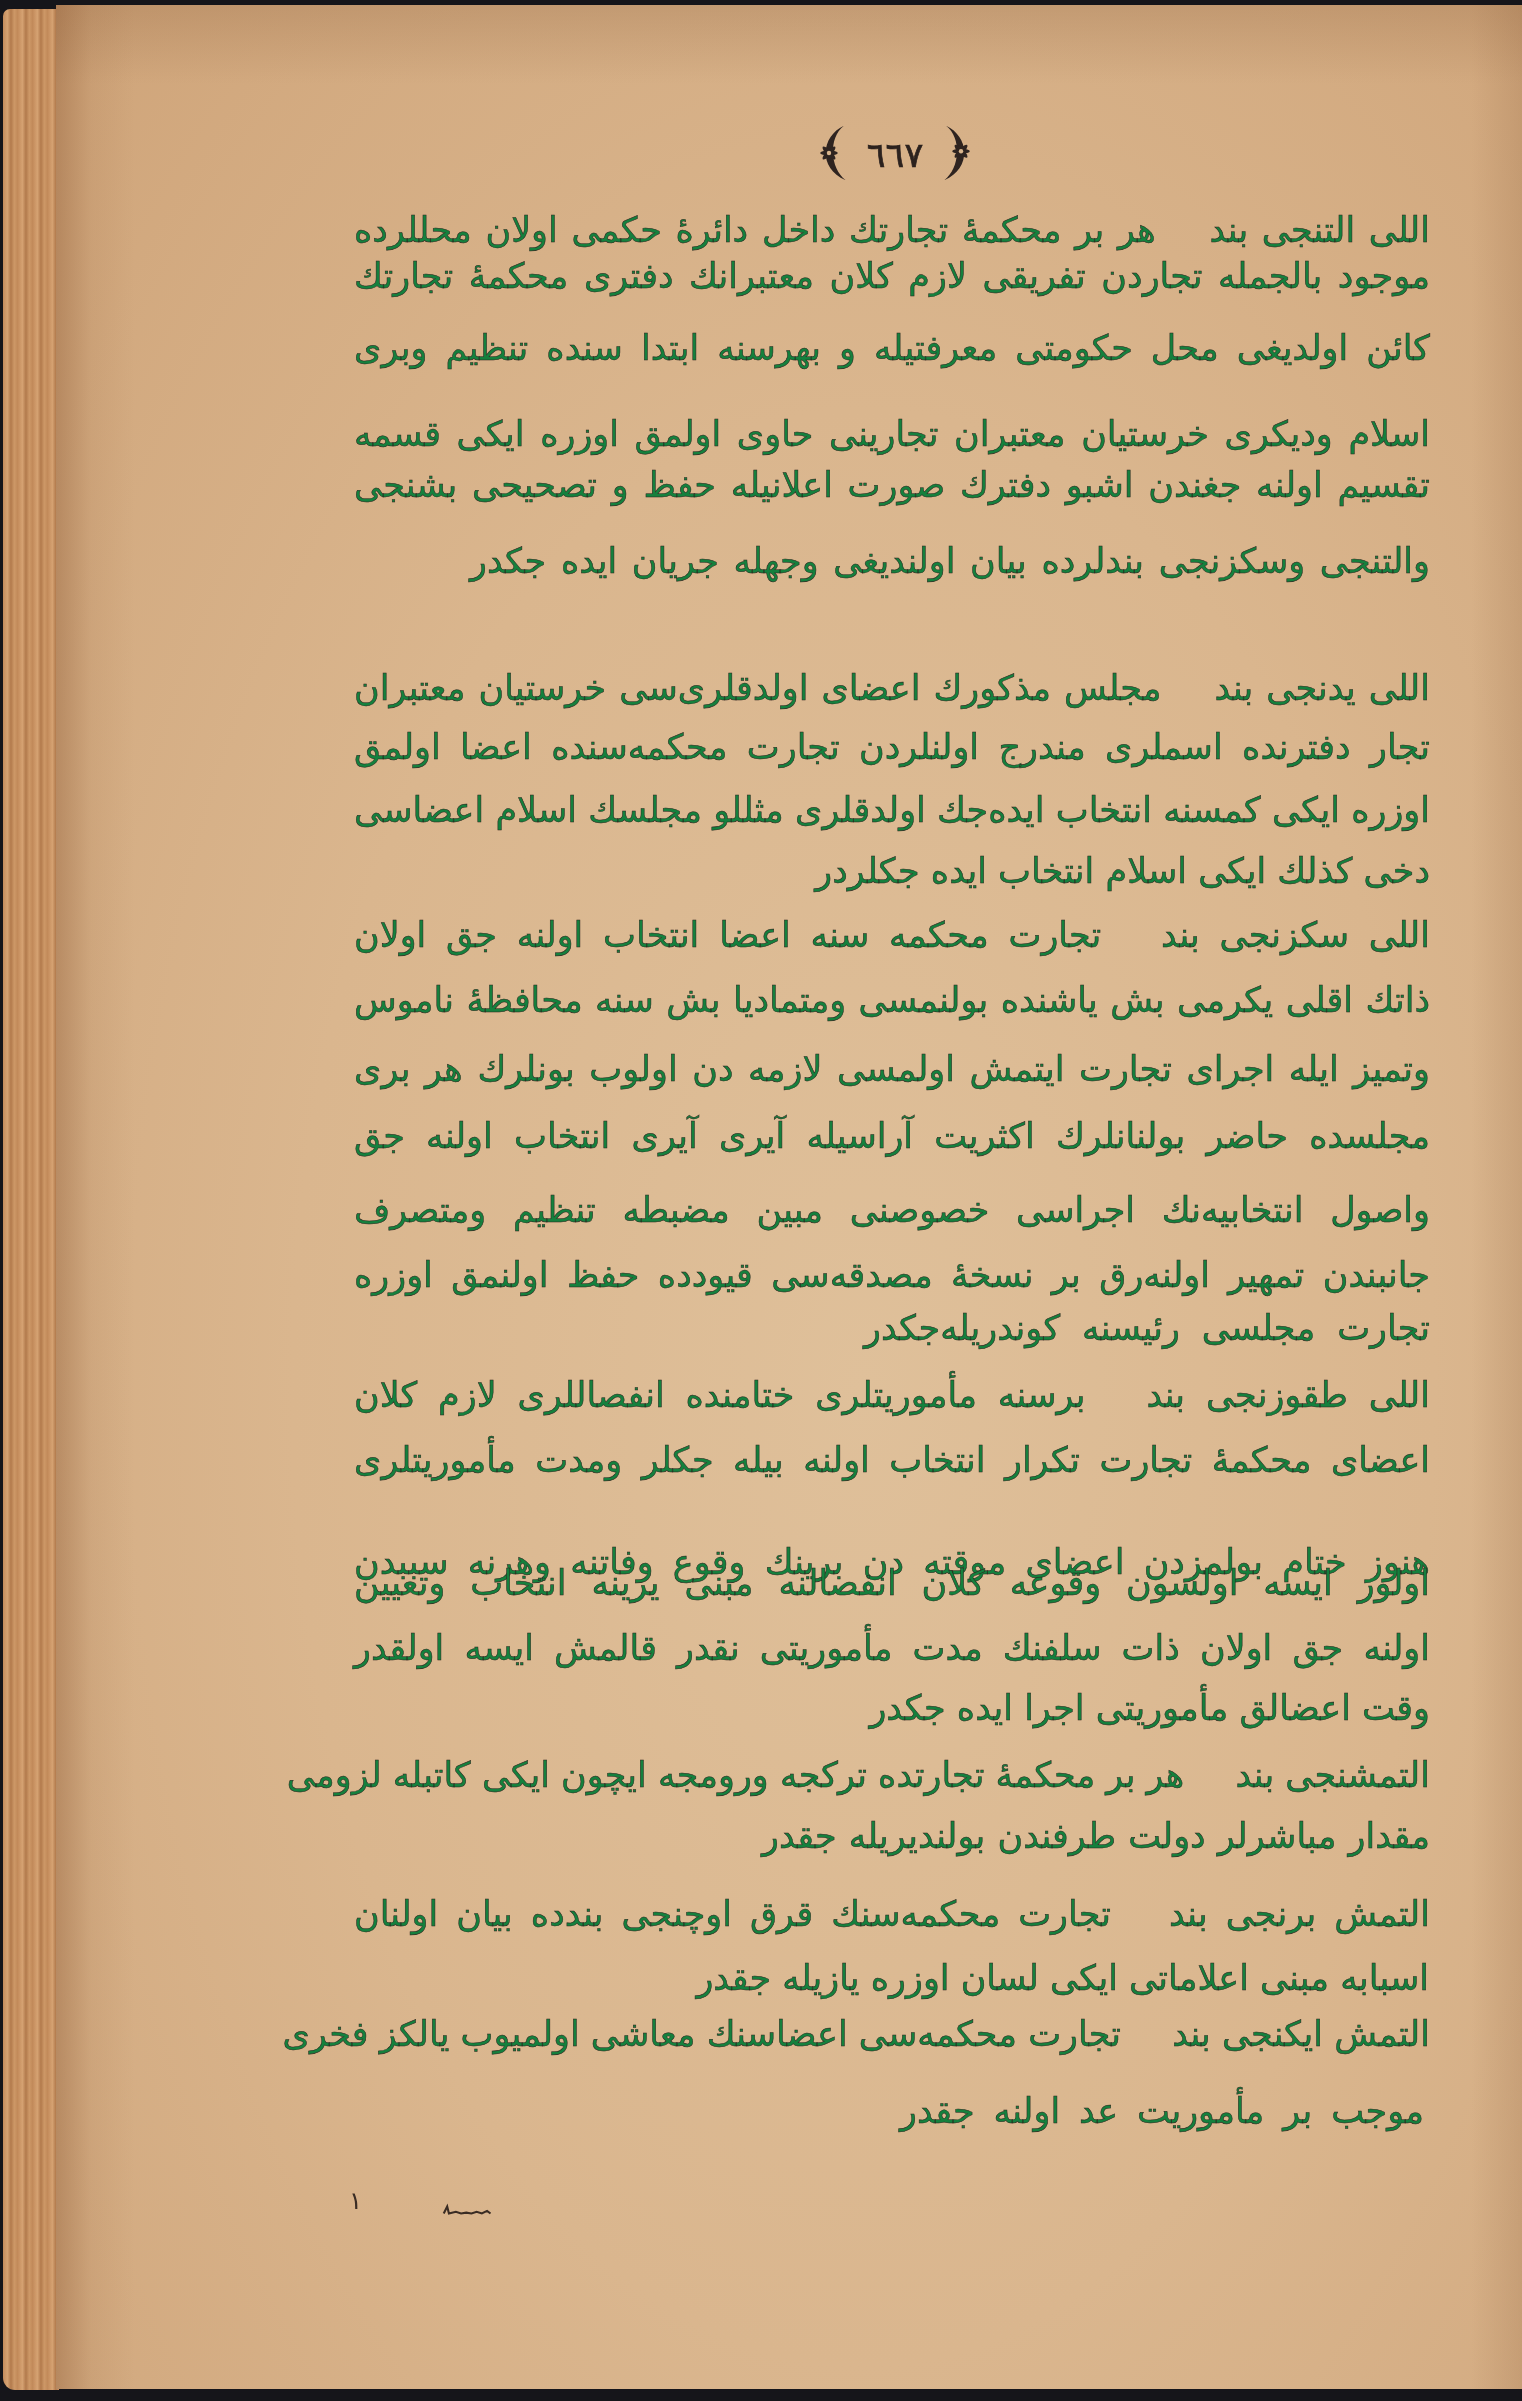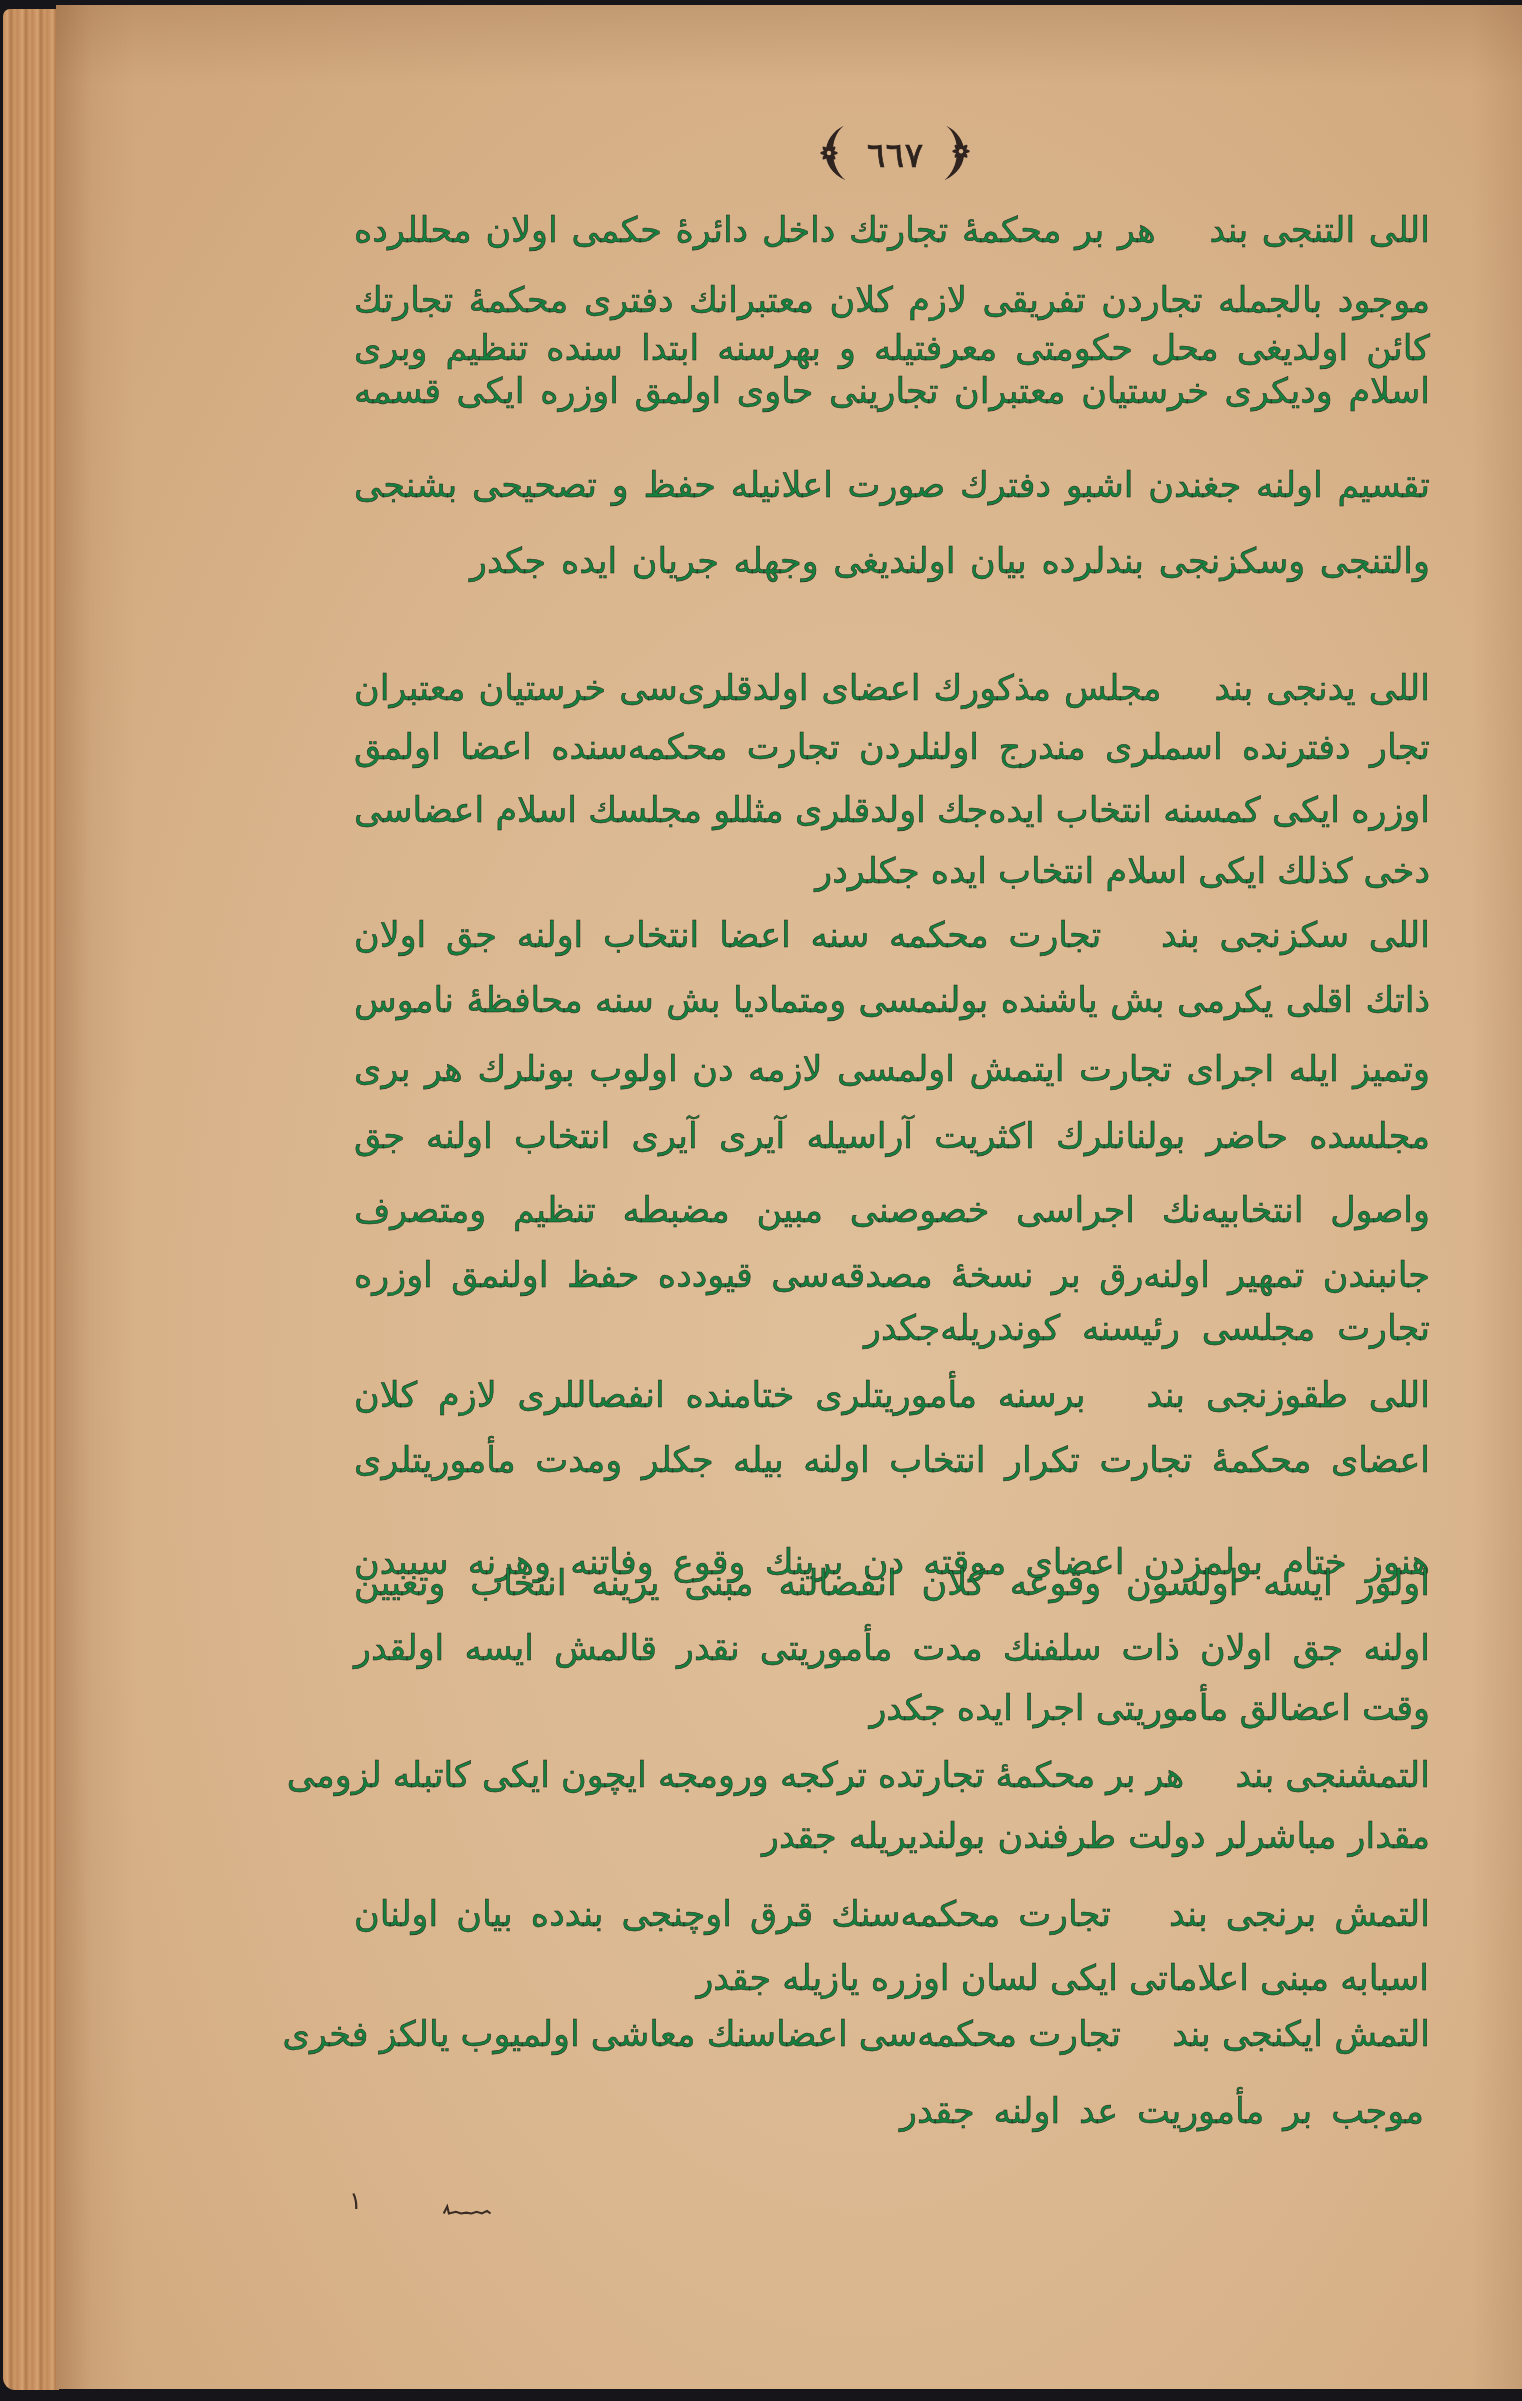--- a/index.html
+++ b/index.html
@@ -72,23 +72,23 @@
         <circle r="2.5" fill="#dab68e"></circle>
       </g>
     </svg>
   </span>
 </div>
 
 <div class="ln full" style="top:195px">
   <span>اللى التنجى بند</span><span class="gap"></span>
   <span>هر بر محكمهٔ تجارتك داخل دائرهٔ حكمى اولان محللرده</span>
 </div>
-<div class="ln full" style="top:265px">موجود بالجمله تجاردن تفريقى لازم كلان معتبرانك دفترى محكمهٔ تجارتك</div>
+<div class="ln full" style="top:241px">موجود بالجمله تجاردن تفريقى لازم كلان معتبرانك دفترى محكمهٔ تجارتك</div>
 <div class="ln full" style="top:313px">كائن اولديغى محل حكومتى معرفتيله و بهرسنه ابتدا سنده تنظيم وبرى</div>
-<div class="ln full" style="top:356px">اسلام وديكرى خرستيان معتبران تجارينى حاوى اولمق اوزره ايكى قسمه</div>
+<div class="ln full" style="top:399px">اسلام وديكرى خرستيان معتبران تجارينى حاوى اولمق اوزره ايكى قسمه</div>
 <div class="ln full" style="top:450px">تقسيم اولنه جغندن اشبو دفترك صورت اعلانيله حفظ و تصحيحى بشنجى</div>
 <div class="ln" style="top:526px; left:470px; width:960px">والتنجى وسكزنجى بندلرده بيان اولنديغى وجهله جريان ايده جكدر</div>
 
 <div class="ln full" style="top:653px">
   <span>اللى يدنجى بند</span><span class="gap"></span>
   <span>مجلس مذكورك اعضاى اولدقلرى‌سى خرستيان معتبران</span>
 </div>
 <div class="ln full" style="top:712px">تجار دفترنده اسملرى مندرج اولنلردن تجارت محكمه‌سنده اعضا اولمق</div>
 <div class="ln full" style="top:775px">اوزره ايكى كمسنه انتخاب ايده‌جك اولدقلرى مثللو مجلسك اسلام اعضاسى</div>
 <div class="ln" style="top:836px; left:829px; width:601px">دخى كذلك ايكى اسلام انتخاب ايده جكلردر</div>

